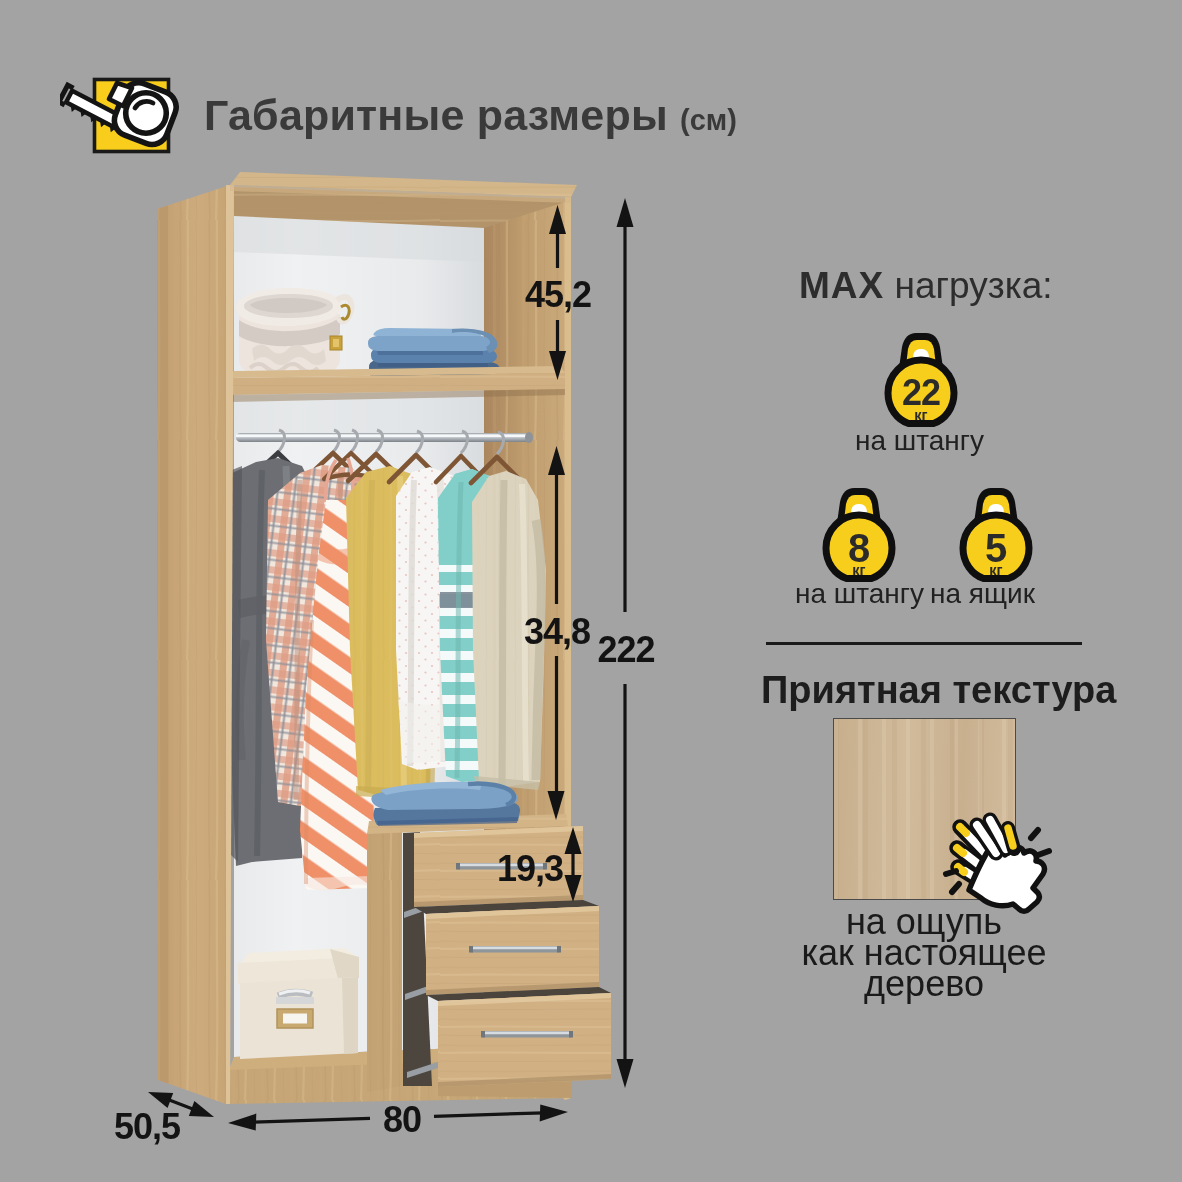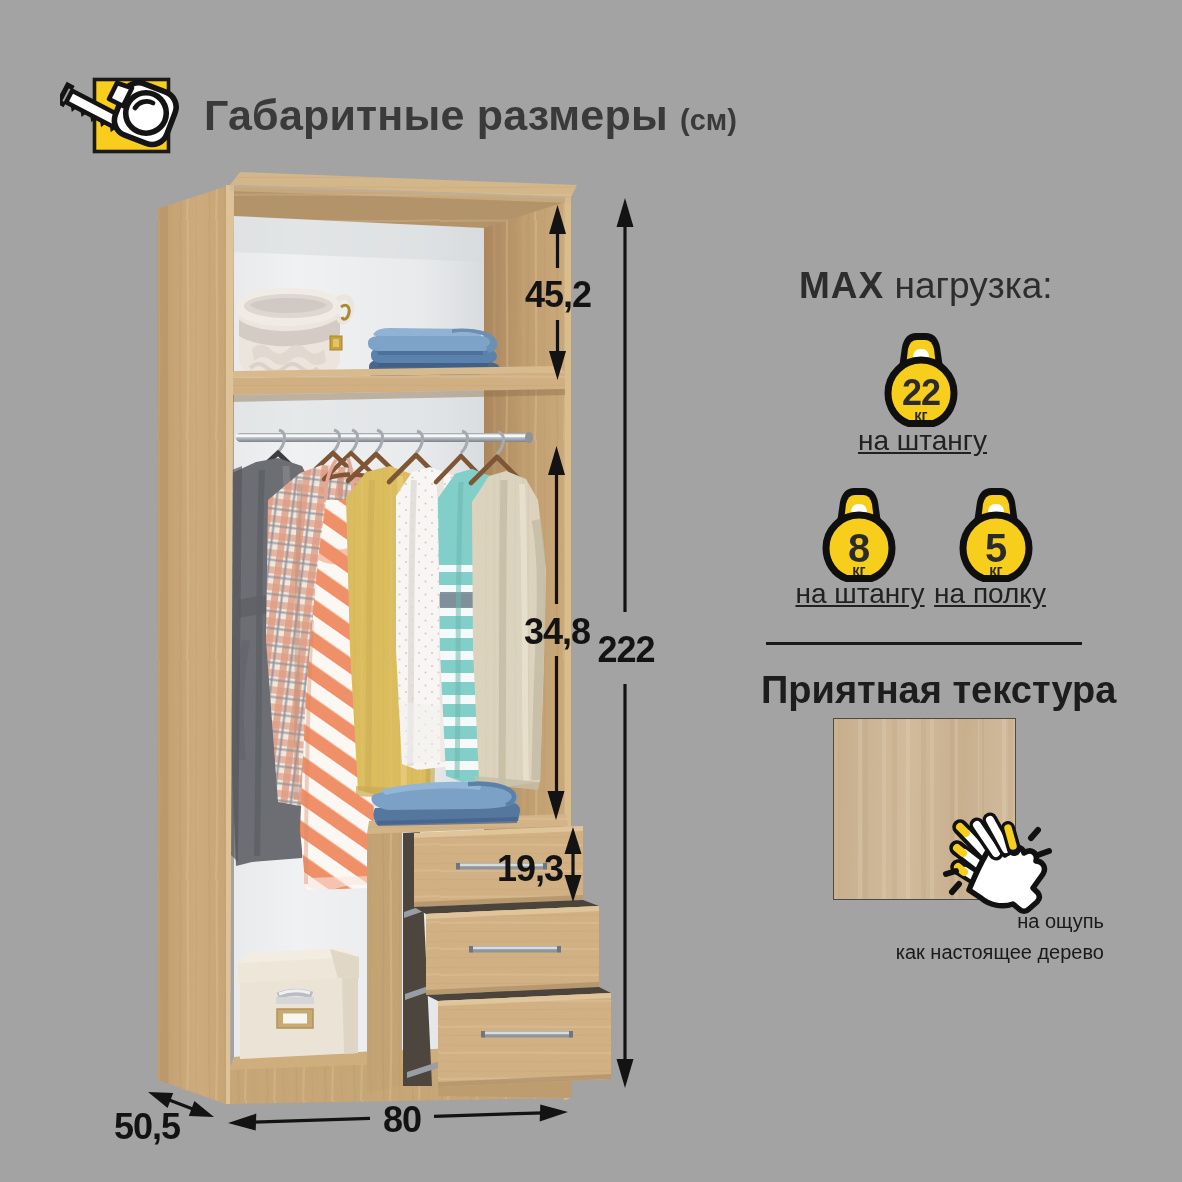--- a/index.html
+++ b/index.html
@@ -4,23 +4,23 @@
 <title>Габаритные размеры</title>
 <style>
   html,body{margin:0;padding:0;}
   .page{position:relative;width:1182px;height:1182px;background:#a3a3a3;overflow:hidden;
         font-family:"Liberation Sans",sans-serif;}
   .abs{position:absolute;}
   .title{left:204px;top:91px;font-size:43px;font-weight:bold;color:#3a3a3a;letter-spacing:0.2px;}
   .title .sm{font-size:29px;font-weight:bold;letter-spacing:0;}
   .maxhead{left:799px;top:265px;font-size:37px;color:#2d2d2d;font-weight:500;}
   .maxhead b{font-weight:bold;letter-spacing:1px;}
-  .klabel{font-size:28px;color:#212121;text-align:center;text-decoration:underline;}
+  .klabel{font-size:28px;color:#212121;}
   .texhead{left:761px;top:669px;font-size:38px;font-weight:bold;color:#1d1d1d;}
-  .texcap{left:744px;top:906px;width:360px;text-align:right;font-size:20px;color:#1a1a1a;line-height:31px;}
+  .texcap{left:744px;top:906px;width:360px;text-align:center;font-size:36px;color:#1a1a1a;line-height:31px;}
 </style>
 </head>
 <body>
 <div class="page">
 
 <svg class="abs" style="left:60px;top:62px" width="155" height="110" viewBox="0 0 155 110">
   <g>
     <rect x="34.5" y="17.5" width="74" height="72" fill="#F8CD1B" stroke="#1a1a1a" stroke-width="3.6"></rect>
     <g transform="rotate(27.5 10 35)">
       <rect x="9" y="28.5" width="58" height="13" fill="#ffffff" stroke="#141414" stroke-width="4.4"></rect>
@@ -392,21 +392,21 @@
   <path d="M-23,-8 L-19,-36 Q-16,-50 -5,-50 L5,-50 Q16,-50 19,-36 L23,-8 Z" fill="#0f0f0f"></path>
   <path d="M-16,-8 L-13,-34 Q-11,-43 -4,-43 L4,-43 Q11,-43 13,-34 L16,-8 Z" fill="#F8CE1D"></path>
   <path d="M-10,-14 L-7.5,-29 Q-6,-34 0,-34 Q6,-34 7.5,-29 L10,-14 Q0,-17 -10,-14 Z" fill="#ffffff"></path>
   <path d="M-33,10 A33,33 0 1 1 33,10 C33,25 24,36.5 12.5,40.5 L-12.5,40.5 C-24,36.5 -33,25 -33,10 Z" fill="#F8CE1D" stroke="#0f0f0f" stroke-width="7"></path>
   <text x="0" y="24" font-family="Liberation Sans, sans-serif" font-size="40" font-weight="bold" fill="#2b2b2b" text-anchor="middle">5</text>
   <text x="0" y="36.5" font-family="Liberation Sans, sans-serif" font-size="14.5" font-weight="bold" fill="#2b2b2b" text-anchor="middle">кг</text>
 </svg>
 
 <div class="abs klabel" style="left:795px;top:578px;width:130px;">на штангу</div>
 
-<div class="abs klabel" style="left:930px;top:578px;width:120px;">на полку</div>
+<div class="abs klabel" style="left:930px;top:578px;width:120px;">на ящик</div>
 
 <div class="abs klabel" style="left:855px;top:425px;width:135px;">на штангу</div>
 
 <div class="abs" style="left:766px;top:642px;width:316px;height:3px;background:#1a1a1a;"></div>
 
 <div class="abs texhead">Приятная текстура</div>
 
 <div class="abs" style="left:833px;top:718px;width:181px;height:180px;border:1.5px solid #4a4a4a;
      background-color:#cab293;background-image:repeating-linear-gradient(90deg,rgba(160,128,88,0.10) 0 5px,rgba(0,0,0,0) 5px 29px),repeating-linear-gradient(90deg,rgba(255,247,230,0.12) 0 4px,rgba(0,0,0,0) 4px 24px),linear-gradient(92deg,#c7af8d 0%,#d1bb9b 40%,#c8b08f 70%,#d2bc9d 100%);"></div>
 

